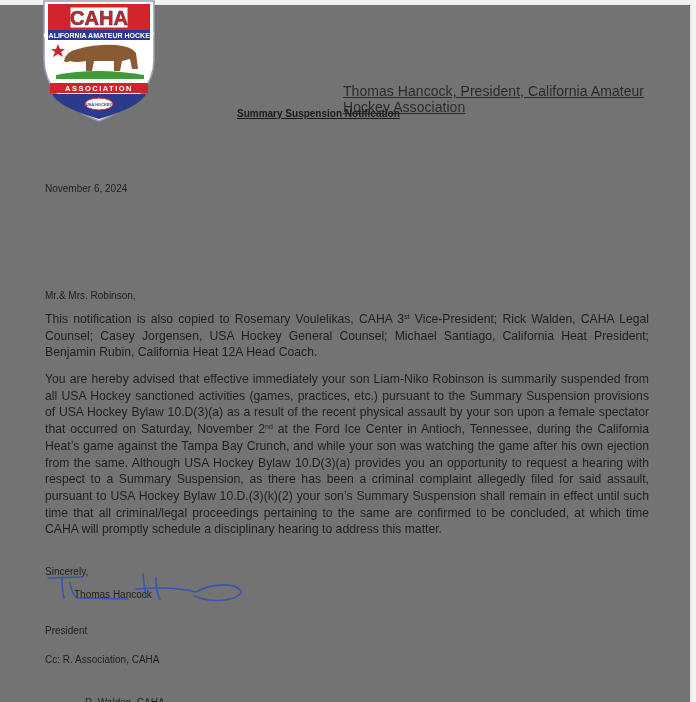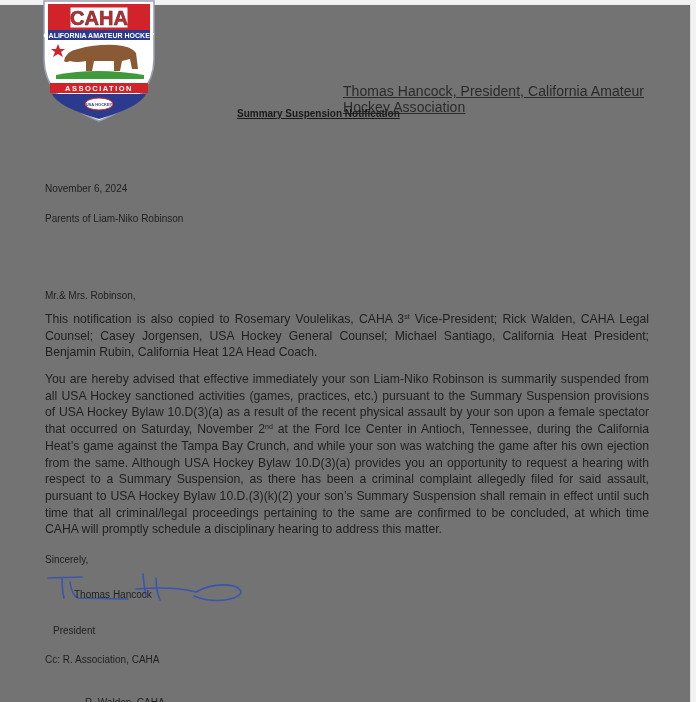--- a/index.html
+++ b/index.html
@@ -66,39 +66,38 @@
     <text x="63" y="92" text-anchor="middle" font-family="Liberation Sans, sans-serif" font-size="7.5" font-weight="bold" fill="#ffffff" letter-spacing="1.5">ASSOCIATION</text>
     <path d="M16 95 L110 95 Q104 108 63 120 Q22 108 16 95 Z" fill="#2b3a8c"></path>
     <ellipse cx="63" cy="105" rx="14" ry="6" fill="#ffffff" stroke="#d2232a" stroke-width="1"></ellipse>
     <text x="63" y="107" text-anchor="middle" font-family="Liberation Sans, sans-serif" font-size="4" font-weight="bold" fill="#2b3a8c">USA HOCKEY</text>
   </svg>
 
   <div class="header-name">Thomas Hancock, President, California Amateur Hockey Association</div>
   <div class="title">Summary Suspension Notification</div>
 
   <div class="line" style="top:176px;">November 6, 2024</div>
-  <div class="line" style="top:206px;">Parents of Liam-Niko Robinson</div>
 
   <div class="line" style="top:283px;">Mr.&amp; Mrs. Robinson,</div>
 
   <div class="para" style="top:306px;"><span>This notification is also copied to Rosemary Voulelikas, CAHA 3</span><sup>st</sup><span> Vice-President; Rick Walden, CAHA Legal Counsel; Casey Jorgensen, USA Hockey General Counsel; Michael Santiago, California Heat President; Benjamin Rubin, California Heat 12A Head Coach.</span></div>
 
   <div class="para" style="top:366px;"><span>You are hereby advised that effective immediately your son Liam-Niko Robinson is summarily suspended from all USA Hockey sanctioned activities (games, practices, etc.) pursuant to the Summary Suspension provisions of USA Hockey Bylaw 10.D(3)(a) as a result of the recent physical assault by your son upon a female spectator that occurred on Saturday, November 2</span><sup>nd</sup><span> at the Ford Ice Center in Antioch, Tennessee, during the California Heat’s game against the Tampa Bay Crunch, and while your son was watching the game after his own ejection from the same. Although USA Hockey Bylaw 10.D(3)(a) provides you an opportunity to request a hearing with respect to a Summary Suspension, as there has been a criminal complaint allegedly filed for said assault, pursuant to USA Hockey Bylaw 10.D.(3)(k)(2) your son’s Summary Suspension shall remain in effect until such time that all criminal/legal proceedings pertaining to the same are confirmed to be concluded, at which time CAHA will promptly schedule a disciplinary hearing to address this matter.</span></div>
 
-  <div class="line" style="top:547px;">Sincerely,</div>
+  <div class="line" style="top:559px;">Sincerely,</div>
 
   <svg class="signature" viewBox="0 0 206 36">
     <g fill="none" stroke="#3a55b0" stroke-width="1.6" stroke-linecap="round" stroke-linejoin="round">
       <path d="M4 6 L38 5"></path>
       <path d="M18 6 Q18 18 20 26"></path>
       <path d="M26 10 Q28 24 34 26 L84 27"></path>
       <path d="M99 2 Q100 14 102 24"></path>
       <path d="M112 6 Q112 18 116 28"></path>
       <path d="M92 17 Q130 14 152 20 Q170 10 190 14 Q204 20 190 26 Q170 32 150 24"></path>
     </g>
   </svg>
 
   <div class="line" style="top:582px;margin-left:29px;">Thomas Hancock</div>
-  <div class="line" style="top:618px;margin-left:8px;">President</div>
+  <div class="line" style="top:618px;">President</div>
 
   <div class="line" style="top:647px;">Cc: R. Association, CAHA</div>
   <div class="line cc-indent" style="top:662px;margin-top:28px;">R. Walden, CAHA</div>
 </div>
 
 </body></html>

